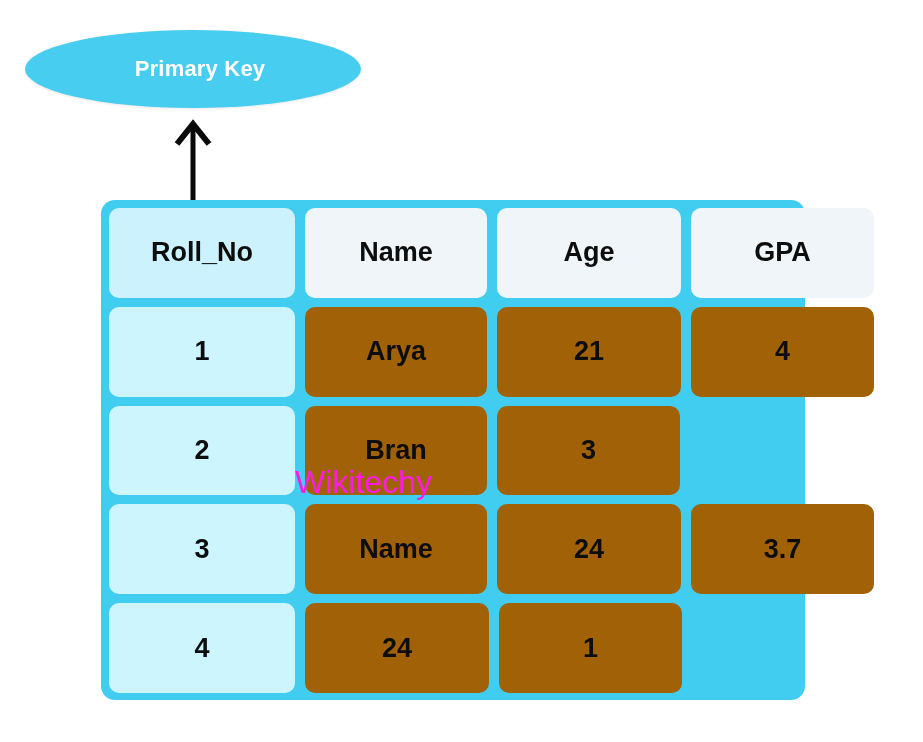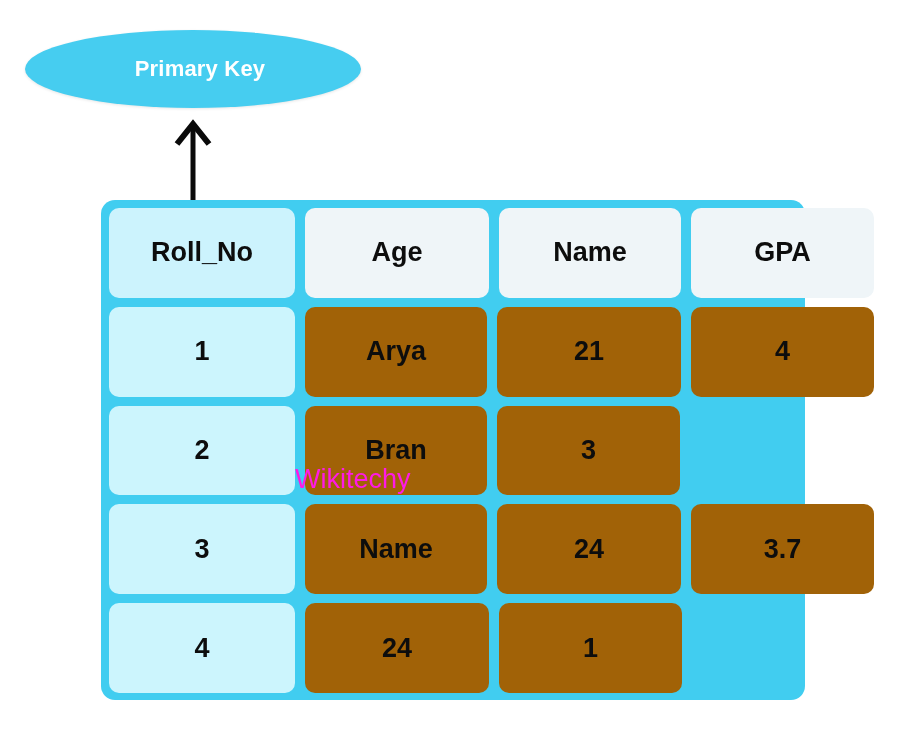--- a/index.html
+++ b/index.html
@@ -105,21 +105,21 @@
 
   
   .body-row .cell.key-col { background: #ccf5fd; }
 
   
   .watermark {
     position: absolute;
     left: 295px;
     top: 466px;
     color: #ff1ae5;
-    font-size: 27px;
+    font-size: 32px;
     font-weight: 400;
     line-height: 1;
     white-space: nowrap;
     font-family: "Liberation Sans", sans-serif;
   }
 </style>
 </head>
 <body>
 
 <div id="canvas">
@@ -130,22 +130,22 @@
 
   <svg class="arrow-connector" viewBox="0 0 70 100" xmlns="http://www.w3.org/2000/svg">
     <line x1="33" y1="96" x2="33" y2="18" stroke="#0a0a0a" stroke-width="5"></line>
     <polyline points="17,34 33,14 49,34" fill="none" stroke="#0a0a0a" stroke-width="6" stroke-linecap="butt" stroke-linejoin="miter"></polyline>
   </svg>
 
   <div class="table-frame">
 
     <div class="table-row header-row">
       <div class="cell col-0 key-col">Roll_No</div>
+      <div class="cell col-1">Name</div>
       <div class="cell col-2">Age</div>
-      <div class="cell col-1">Name</div>
       <div class="cell col-3">GPA</div>
     </div>
 
     <div class="table-row body-row">
       <div class="cell col-0 key-col">1</div>
       <div class="cell col-1">Arya</div>
       <div class="cell col-2">21</div>
       <div class="cell col-3">4</div>
     </div>
 

